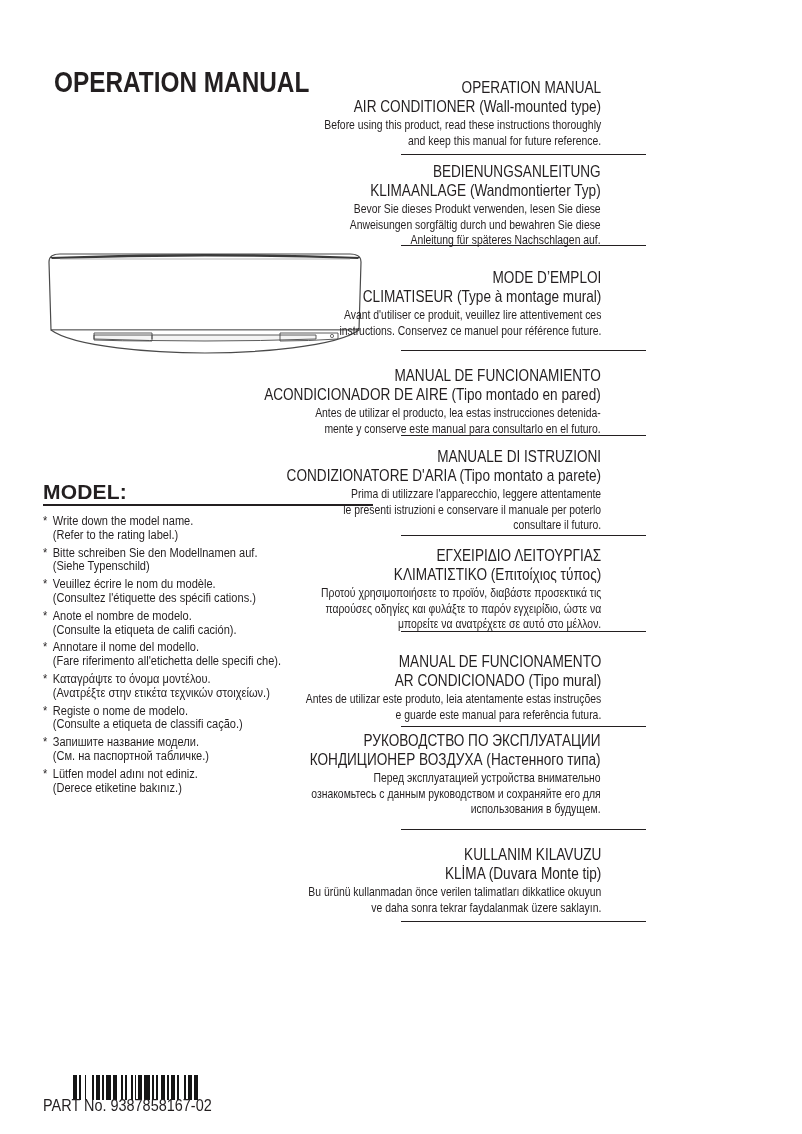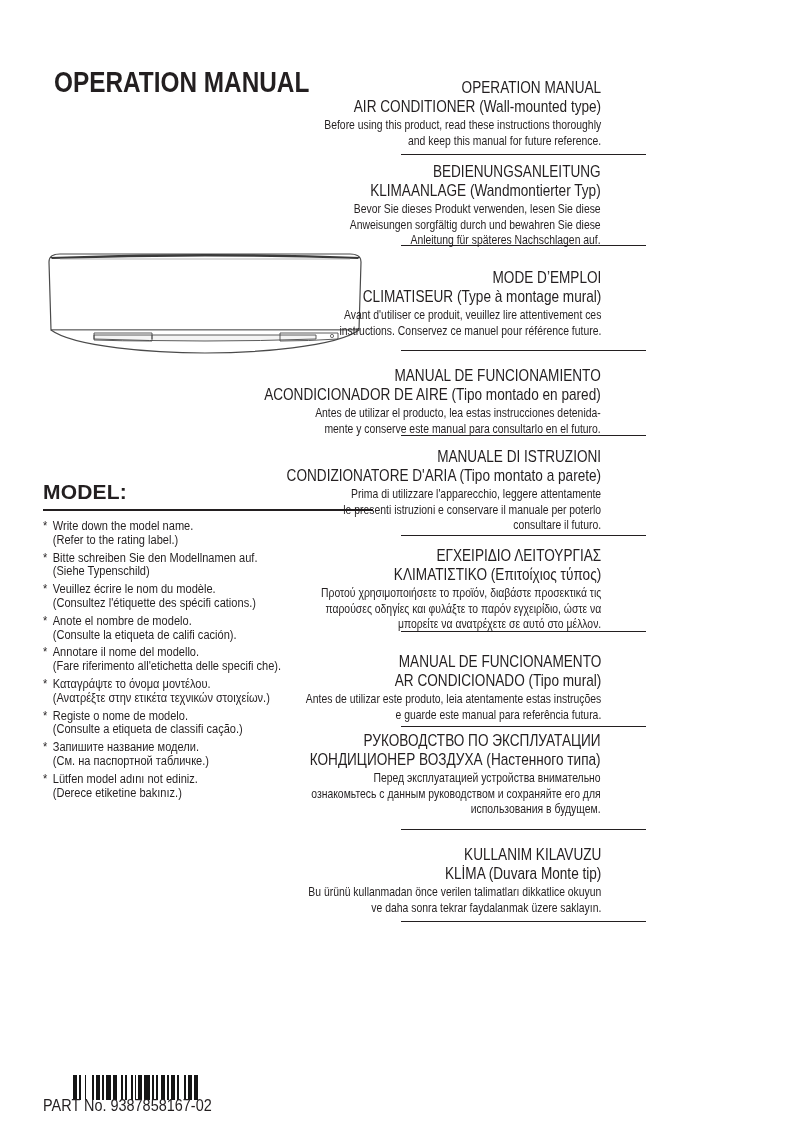--- a/index.html
+++ b/index.html
@@ -12,21 +12,21 @@
   .main-title {
     position:absolute; left:54px; top:38px;
     font-size:29px; font-weight:bold; letter-spacing:0;
     transform:scaleX(0.84); transform-origin:0 0; white-space:nowrap;
   }
   .unit-illustration { position:absolute; left:44px; top:218px; }
 
   .model-block { position:absolute; left:43px; top:452px; width:330px; }
   .model-heading {
     font-size:21px; font-weight:bold; letter-spacing:0.2px;
-    border-bottom:2px solid #231f20; padding-bottom:5px;
+    border-bottom:2px solid #231f20; 
   }
   .model-list {
     margin-top:9px; font-size:12.5px; line-height:13.8px;
     width:374px; transform:scaleX(0.885); transform-origin:0 0;
   }
   .m-item { position:relative; padding-left:11px; margin-bottom:4px; }
   .m-star { position:absolute; left:0; top:0; }
 
   
   .section {

